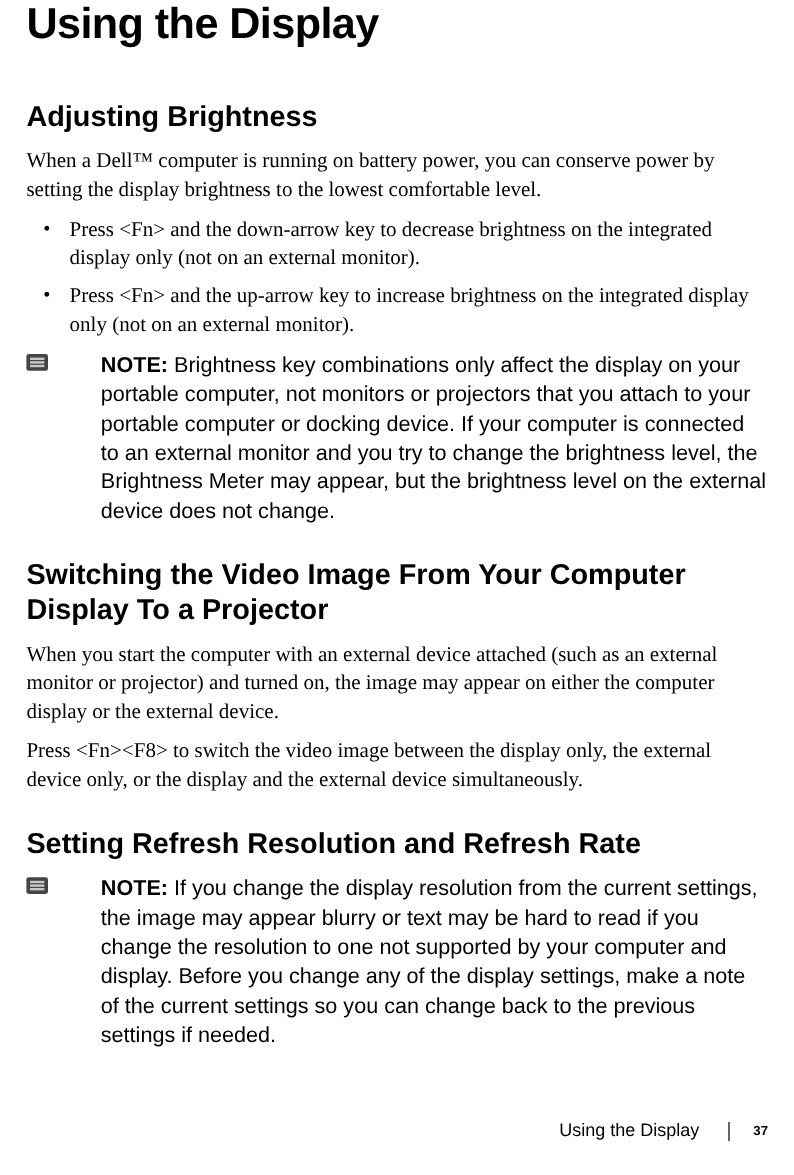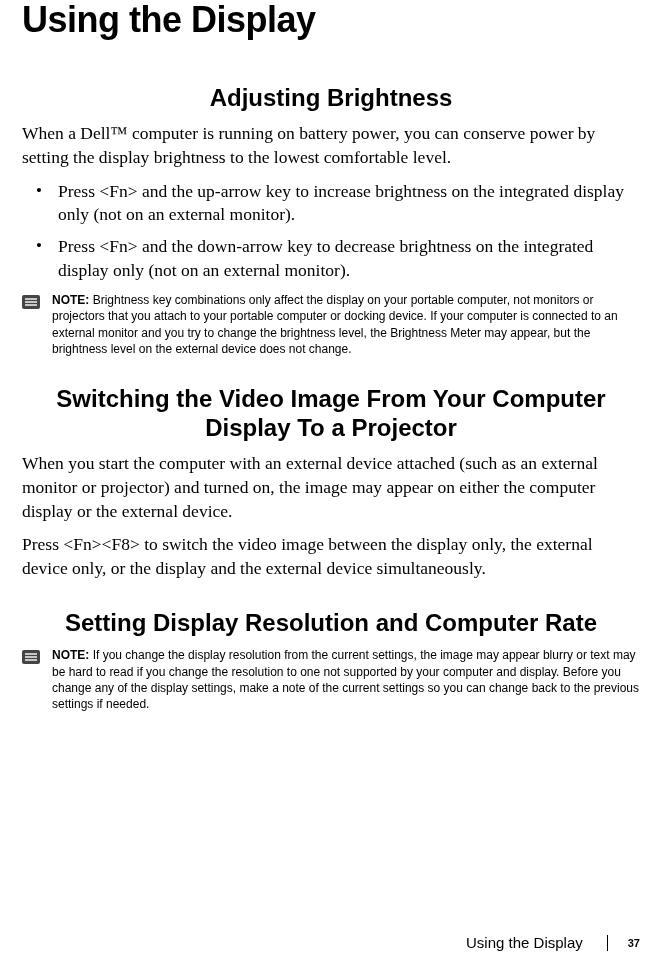--- a/index.html
+++ b/index.html
@@ -25,21 +25,20 @@
       margin-bottom: 44px;
       line-height: 1.1;
     }
     h2 {
       font-family: Arial, Helvetica, sans-serif;
       font-weight: bold;
       font-size: 24px;
       margin-top: 0;
       margin-bottom: 10px;
       line-height: 1.2;
-      text-align: center;
     }
     p.body {
       font-size: 17.5px;
       line-height: 1.35;
       margin-bottom: 10px;
       font-family: Liberation Serif, serif;
     }
     ul.bullets {
       list-style: none;
       margin-bottom: 10px;
@@ -81,23 +80,24 @@
       left: 3px;
       top: 3px;
       right: 3px;
       height: 2px;
       background: white;
       box-shadow: 0 3px 0 white, 0 6px 0 white;
       opacity: 0.7;
     }
     .note-text {
       font-family: Arial, Helvetica, sans-serif;
-      font-size: 12px;
+      font-size: 18px;
       line-height: 1.35;
       padding-left: 2px;
+      margin-left: 32px;
     }
     .note-label {
       font-weight: bold;
     }
     .section-gap {
       margin-top: 28px;
     }
     .footer {
       position: absolute;
       bottom: 28px;
@@ -122,35 +122,35 @@
     }
   </style>
 </head>
 <body>
 
 <h1>Using the Display</h1>
 
 <h2>Adjusting Brightness</h2>
 <p class="body">When a Dell™ computer is running on battery power, you can conserve power by setting the display brightness to the lowest comfortable level.</p>
 <ul class="bullets">
+  <li>Press &lt;Fn&gt; and the down-arrow key to decrease brightness on the integrated display only (not on an external monitor).</li>
   <li>Press &lt;Fn&gt; and the up-arrow key to increase brightness on the integrated display only (not on an external monitor).</li>
-  <li>Press &lt;Fn&gt; and the down-arrow key to decrease brightness on the integrated display only (not on an external monitor).</li>
 </ul>
 <div class="note-block">
   <div class="note-icon"></div>
   <div class="note-text">
     <span class="note-label">NOTE:</span><span> Brightness key combinations only affect the display on your portable computer, not monitors or projectors that you attach to your portable computer or docking device. If your computer is connected to an external monitor and you try to change the brightness level, the Brightness Meter may appear, but the brightness level on the external device does not change.</span>
   </div>
 </div>
 
 <h2 class="section-gap">Switching the Video Image From Your Computer Display To a Projector</h2>
 <p class="body">When you start the computer with an external device attached (such as an external monitor or projector) and turned on, the image may appear on either the computer display or the external device.</p>
 <p class="body">Press &lt;Fn&gt;&lt;F8&gt; to switch the video image between the display only, the external device only, or the display and the external device simultaneously.</p>
 
-<h2 class="section-gap">Setting Display Resolution and Computer Rate</h2>
+<h2 class="section-gap">Setting Refresh Resolution and Refresh Rate</h2>
 <div class="note-block">
   <div class="note-icon"></div>
   <div class="note-text">
     <span class="note-label">NOTE:</span><span> If you change the display resolution from the current settings, the image may appear blurry or text may be hard to read if you change the resolution to one not supported by your computer and display. Before you change any of the display settings, make a note of the current settings so you can change back to the previous settings if needed.</span>
   </div>
 </div>
 
 <div class="footer">
   <span class="footer-title">Using the Display</span>
   <span class="footer-sep"></span>

